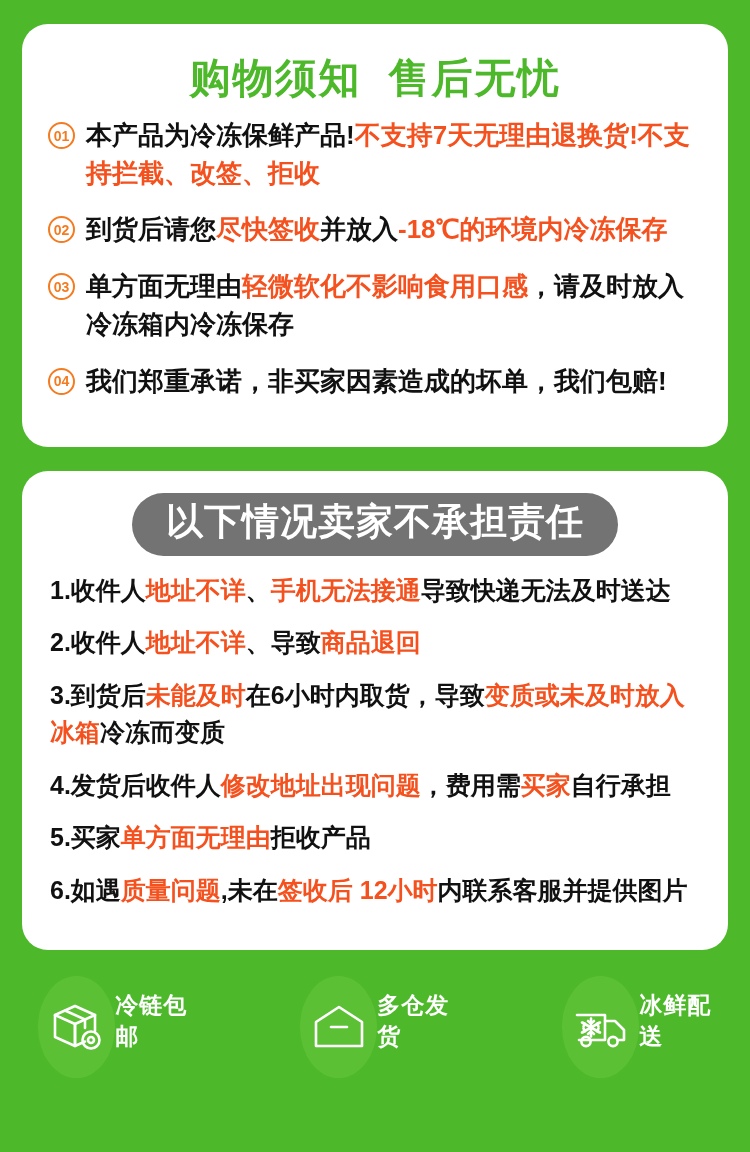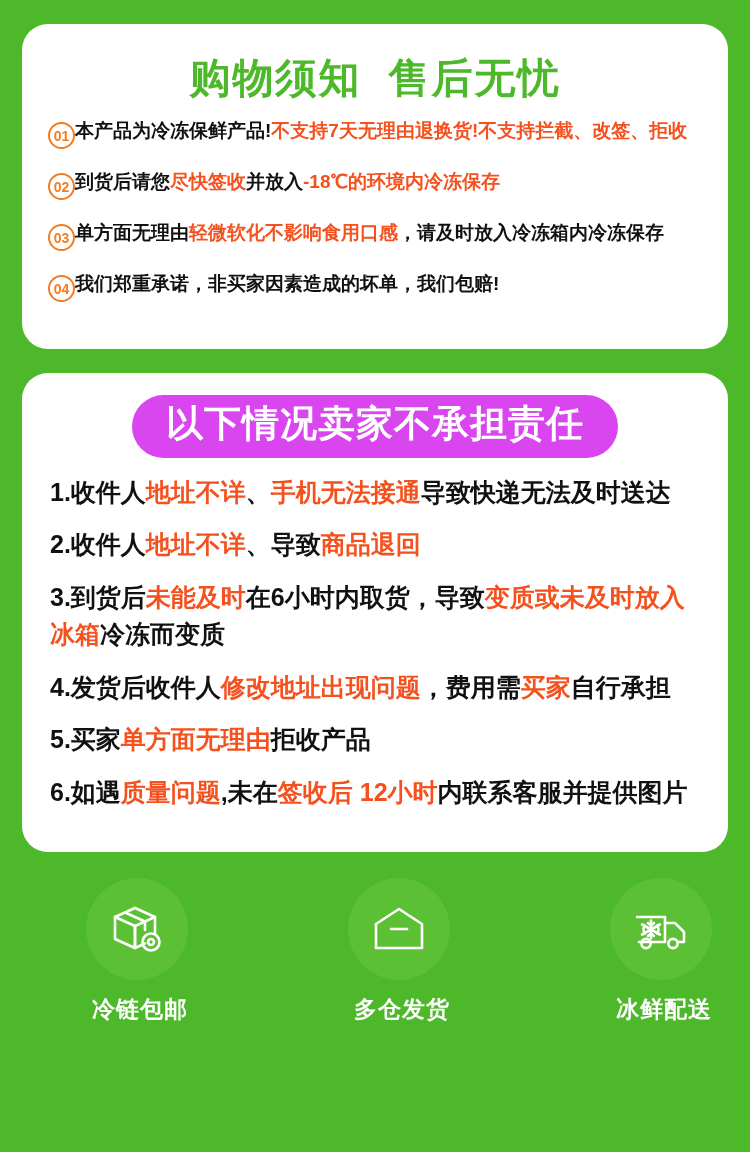--- a/index.html
+++ b/index.html
@@ -49,42 +49,43 @@
     height: 27px;
     border-radius: 50%;
     border: 2px solid #f47b20;
     color: #f47b20;
     font-size: 14px;
     font-weight: bold;
     display: flex;
     align-items: center;
     justify-content: center;
     margin-top: 5px;
+    margin-right: 11px;
   }
   .notice-text {
-    font-size: 19px;
+    font-size: 26px;
     line-height: 1.45;
     color: #111111;
     font-weight: bold;
     letter-spacing: 0px;
   }
   .hl { color: #f4511e; }
 
   
   #card-liability {
     margin-top: 24px;
     padding: 22px 26px 26px 26px;
   }
   .liability-title-wrap {
     display: flex;
     justify-content: center;
     margin-bottom: 16px;
   }
   .liability-title {
-    background: #d946ef;
+    background: #737373;
     color: #ffffff;
     font-size: 37px;
     font-weight: bold;
     border-radius: 38px;
     padding: 9px 34px 13px 34px;
     letter-spacing: 1px;
     line-height: 1.1;
   }
   .liability-list { padding: 0 2px; margin-top: 16px; }
   .liability-item {
@@ -98,22 +99,22 @@
   
   .features {
     margin-top: 26px;
     display: flex;
     justify-content: space-between;
     padding: 0 16px;
   }
   .feature {
     width: 150px;
     display: flex;
-    flex-direction: column;
-    align-items: flex-end;
+    flex-direction: row;
+    align-items: flex-start;
     font-family: Liberation Mono, monospace;
   }
   .feature-circle {
     width: 102px;
     height: 102px;
     border-radius: 50%;
     background: #5cc034;
     display: flex;
     align-items: center;
     justify-content: center;

